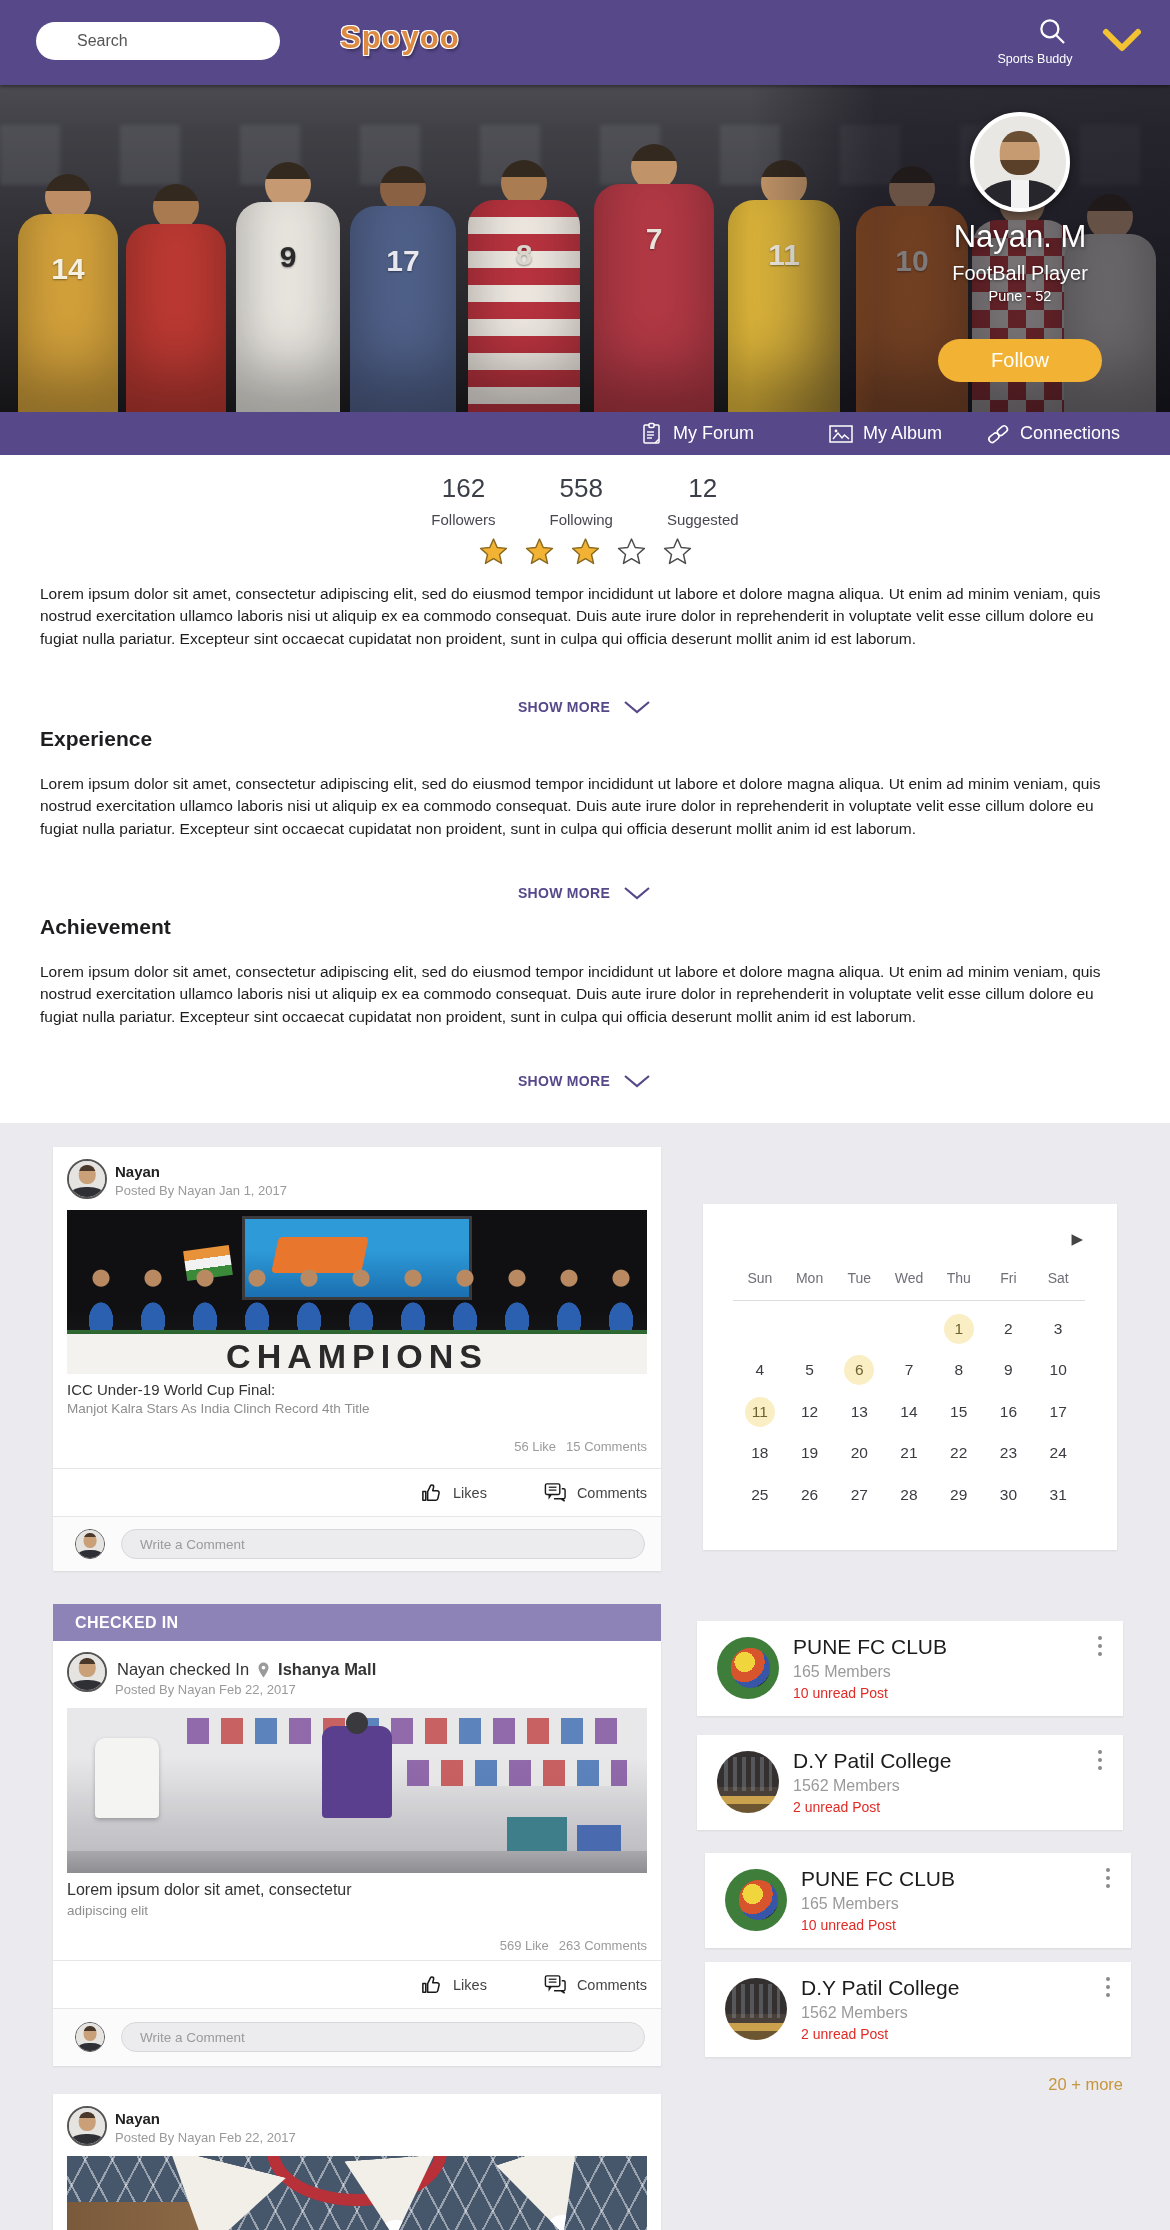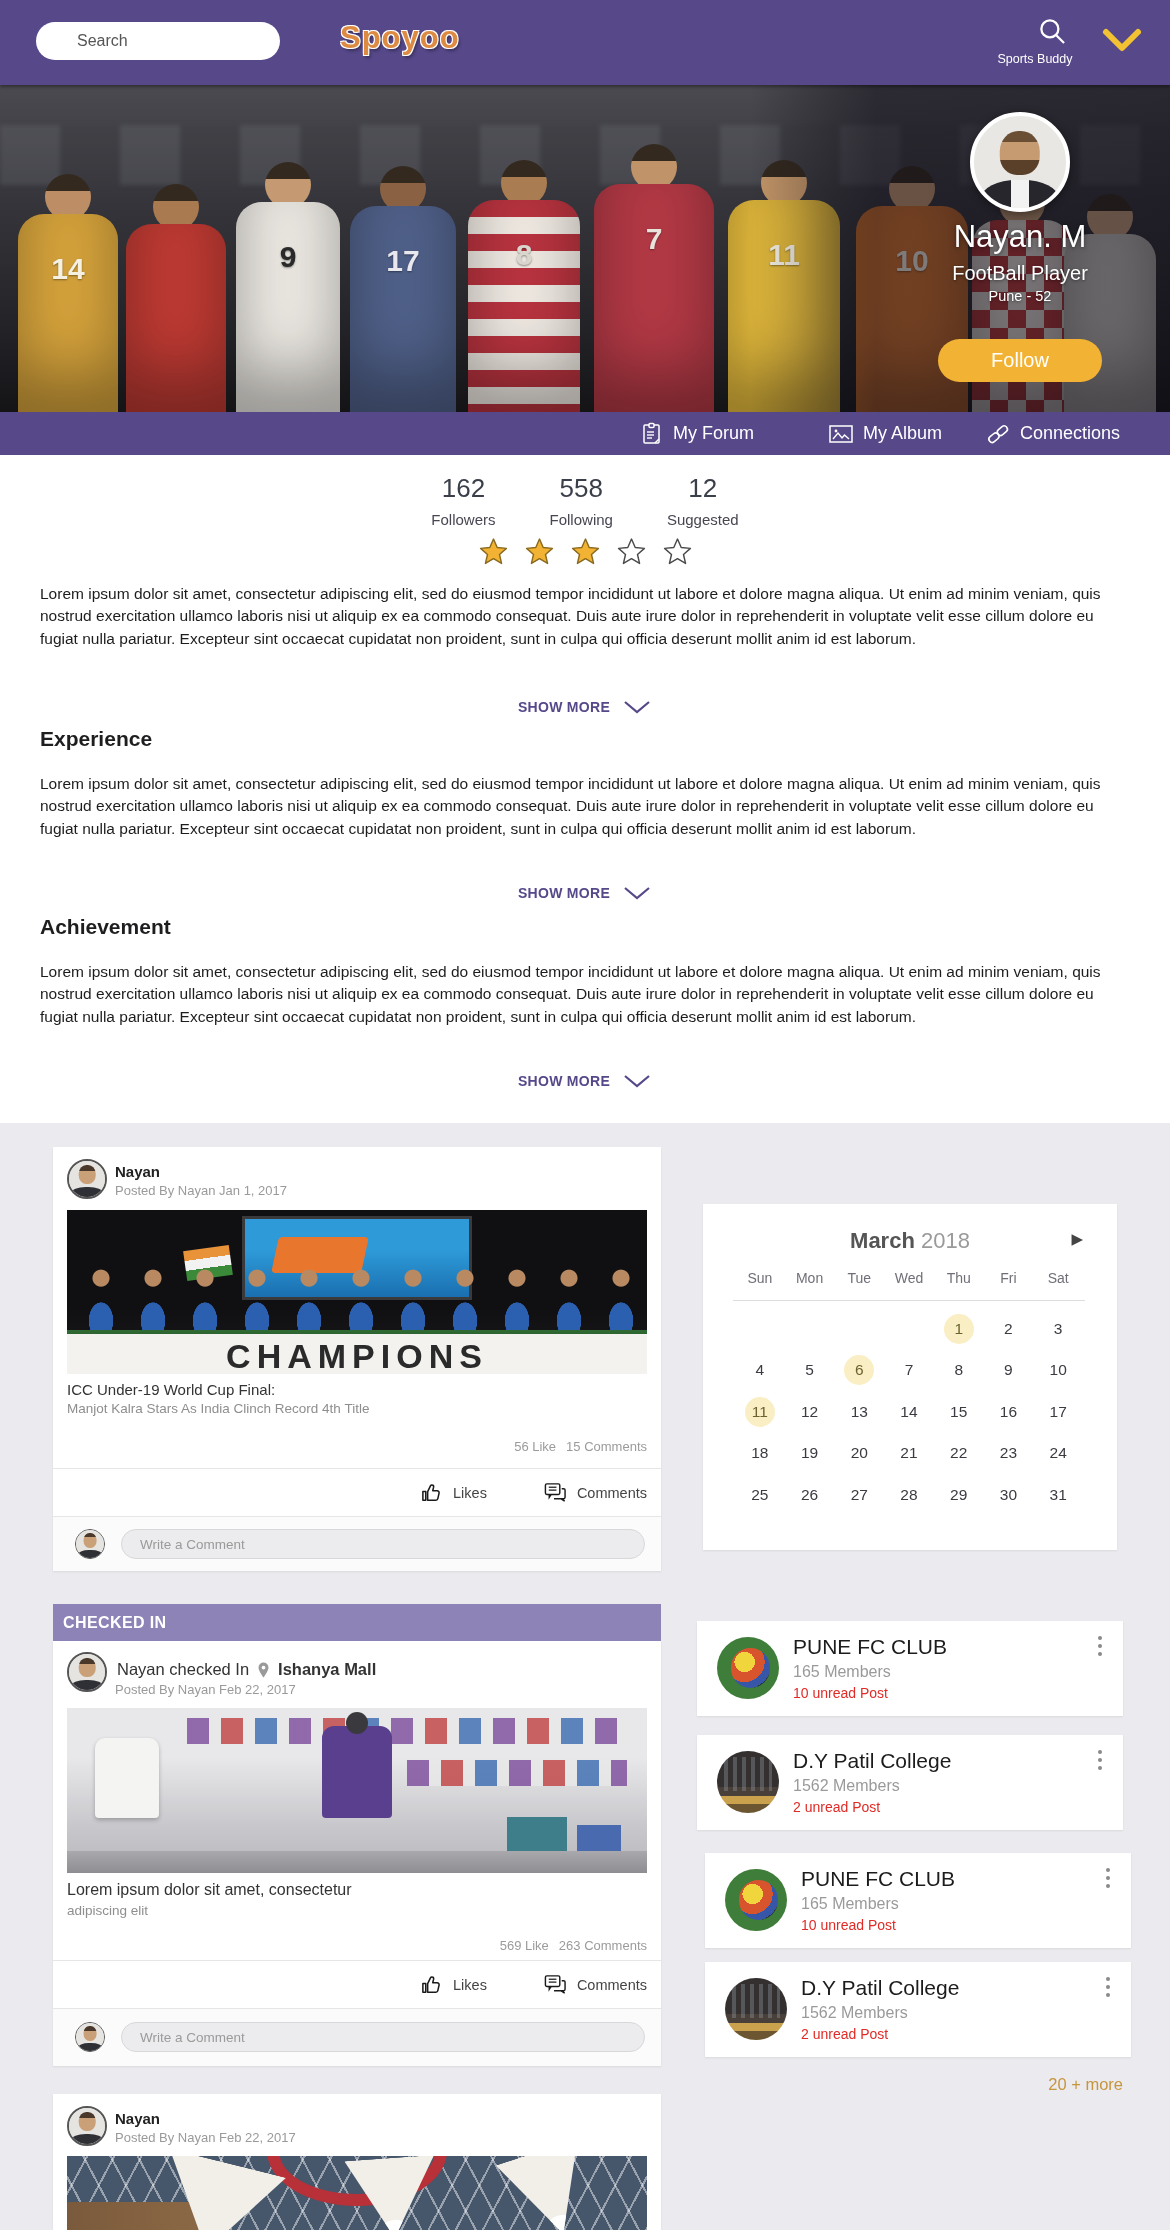--- a/index.html
+++ b/index.html
@@ -67,21 +67,21 @@
   .pc-img { position:absolute; left:14px; width:580px; overflow:hidden; cursor:pointer; }
   .pc-title { position:absolute; left:14px; font-size:15px; color:#333; }
   .pc-sub { position:absolute; left:14px; font-size:13.5px; color:#8e8e8e; }
   .pc-counts { position:absolute; right:14px; font-size:13px; color:#9b9b9b; display:flex; gap:10px; }
   .pc-actions { position:absolute; left:0; right:0; height:48px; border-top:1px solid #e6e6e6; display:flex; justify-content:flex-end; align-items:center; gap:56px; padding-right:14px; }
   .act { display:flex; align-items:center; gap:10px; font-size:14.5px; color:#444; cursor:pointer; }
   .pc-comment { position:absolute; left:0; right:0; bottom:0; border-top:1px solid #e6e6e6; background:#fbfbfc; }
   .cmt-input { position:absolute; left:68px; right:16px; top:12px; height:30px; border-radius:15px; background:#ececee; border:1px solid #d8d8da; font-size:13.5px; color:#444; padding:0 18px; outline:none; font-family:"Liberation Sans", sans-serif; }
   .cmt-input::placeholder { color:#9a9a9a; }
 
-  .checked-bar { position:absolute; left:53px; top:481px; width:608px; height:37px; background:#8d83b7; color:#fff; font-weight:bold; font-size:16px; line-height:37px; padding-left:10px; letter-spacing:.4px; }
+  .checked-bar { position:absolute; left:53px; top:481px; width:608px; height:37px; background:#8d83b7; color:#fff; font-weight:bold; font-size:16px; line-height:37px; padding-left:22px; letter-spacing:.4px; }
   .ci-line { position:absolute; left:64px; top:19px; font-size:16.5px; color:#333; display:flex; align-items:center; gap:7px; }
   .ci-line b { font-size:16.5px; }
 
   
   .side-header { position:absolute; width:426px; height:39px; background:#564889; color:#fff; font-weight:bold; font-size:15.5px; line-height:39px; padding-left:22px; cursor:pointer; }
   .side-header svg { position:absolute; right:16px; top:15px; }
   .cal-card { position:absolute; left:703px; top:81px; width:414px; height:346px; background:#fff; box-shadow:0 1px 2px rgba(0,0,0,.08); }
   .cal-month { position:absolute; left:0; top:24px; width:414px; text-align:center; font-size:22px; color:#9a9a9a; }
   .cal-month b { color:#555; }
   .cal-next { position:absolute; right:34px; top:26px; font-size:15px; color:#444; cursor:pointer; }
@@ -442,23 +442,20 @@
         <div class="bad-racket"></div>
         <div class="bad-wood"></div>
         <div class="shuttle" style="left:90px; top:6px; width:120px; height:90px; transform:rotate(14deg);"></div>
         <div class="shuttle" style="left:280px; top:2px; width:90px; height:80px; transform:rotate(-4deg);"></div>
         <div class="shuttle" style="left:440px; top:-6px; width:86px; height:86px; transform:rotate(-18deg);"></div>
       </div>
     </article>
 
 
     <div class="cal-card">
-      <div class="cal-month">
-        <b>March</b> <span>2018</span>
-      </div>
       <div class="cal-next">▶</div>
       <div class="cal-days" id="cal-days">
           <span>Sun</span>
           <span>Mon</span>
           <span>Tue</span>
           <span>Wed</span>
           <span>Thu</span>
           <span>Fri</span>
           <span>Sat</span>
         </div>

